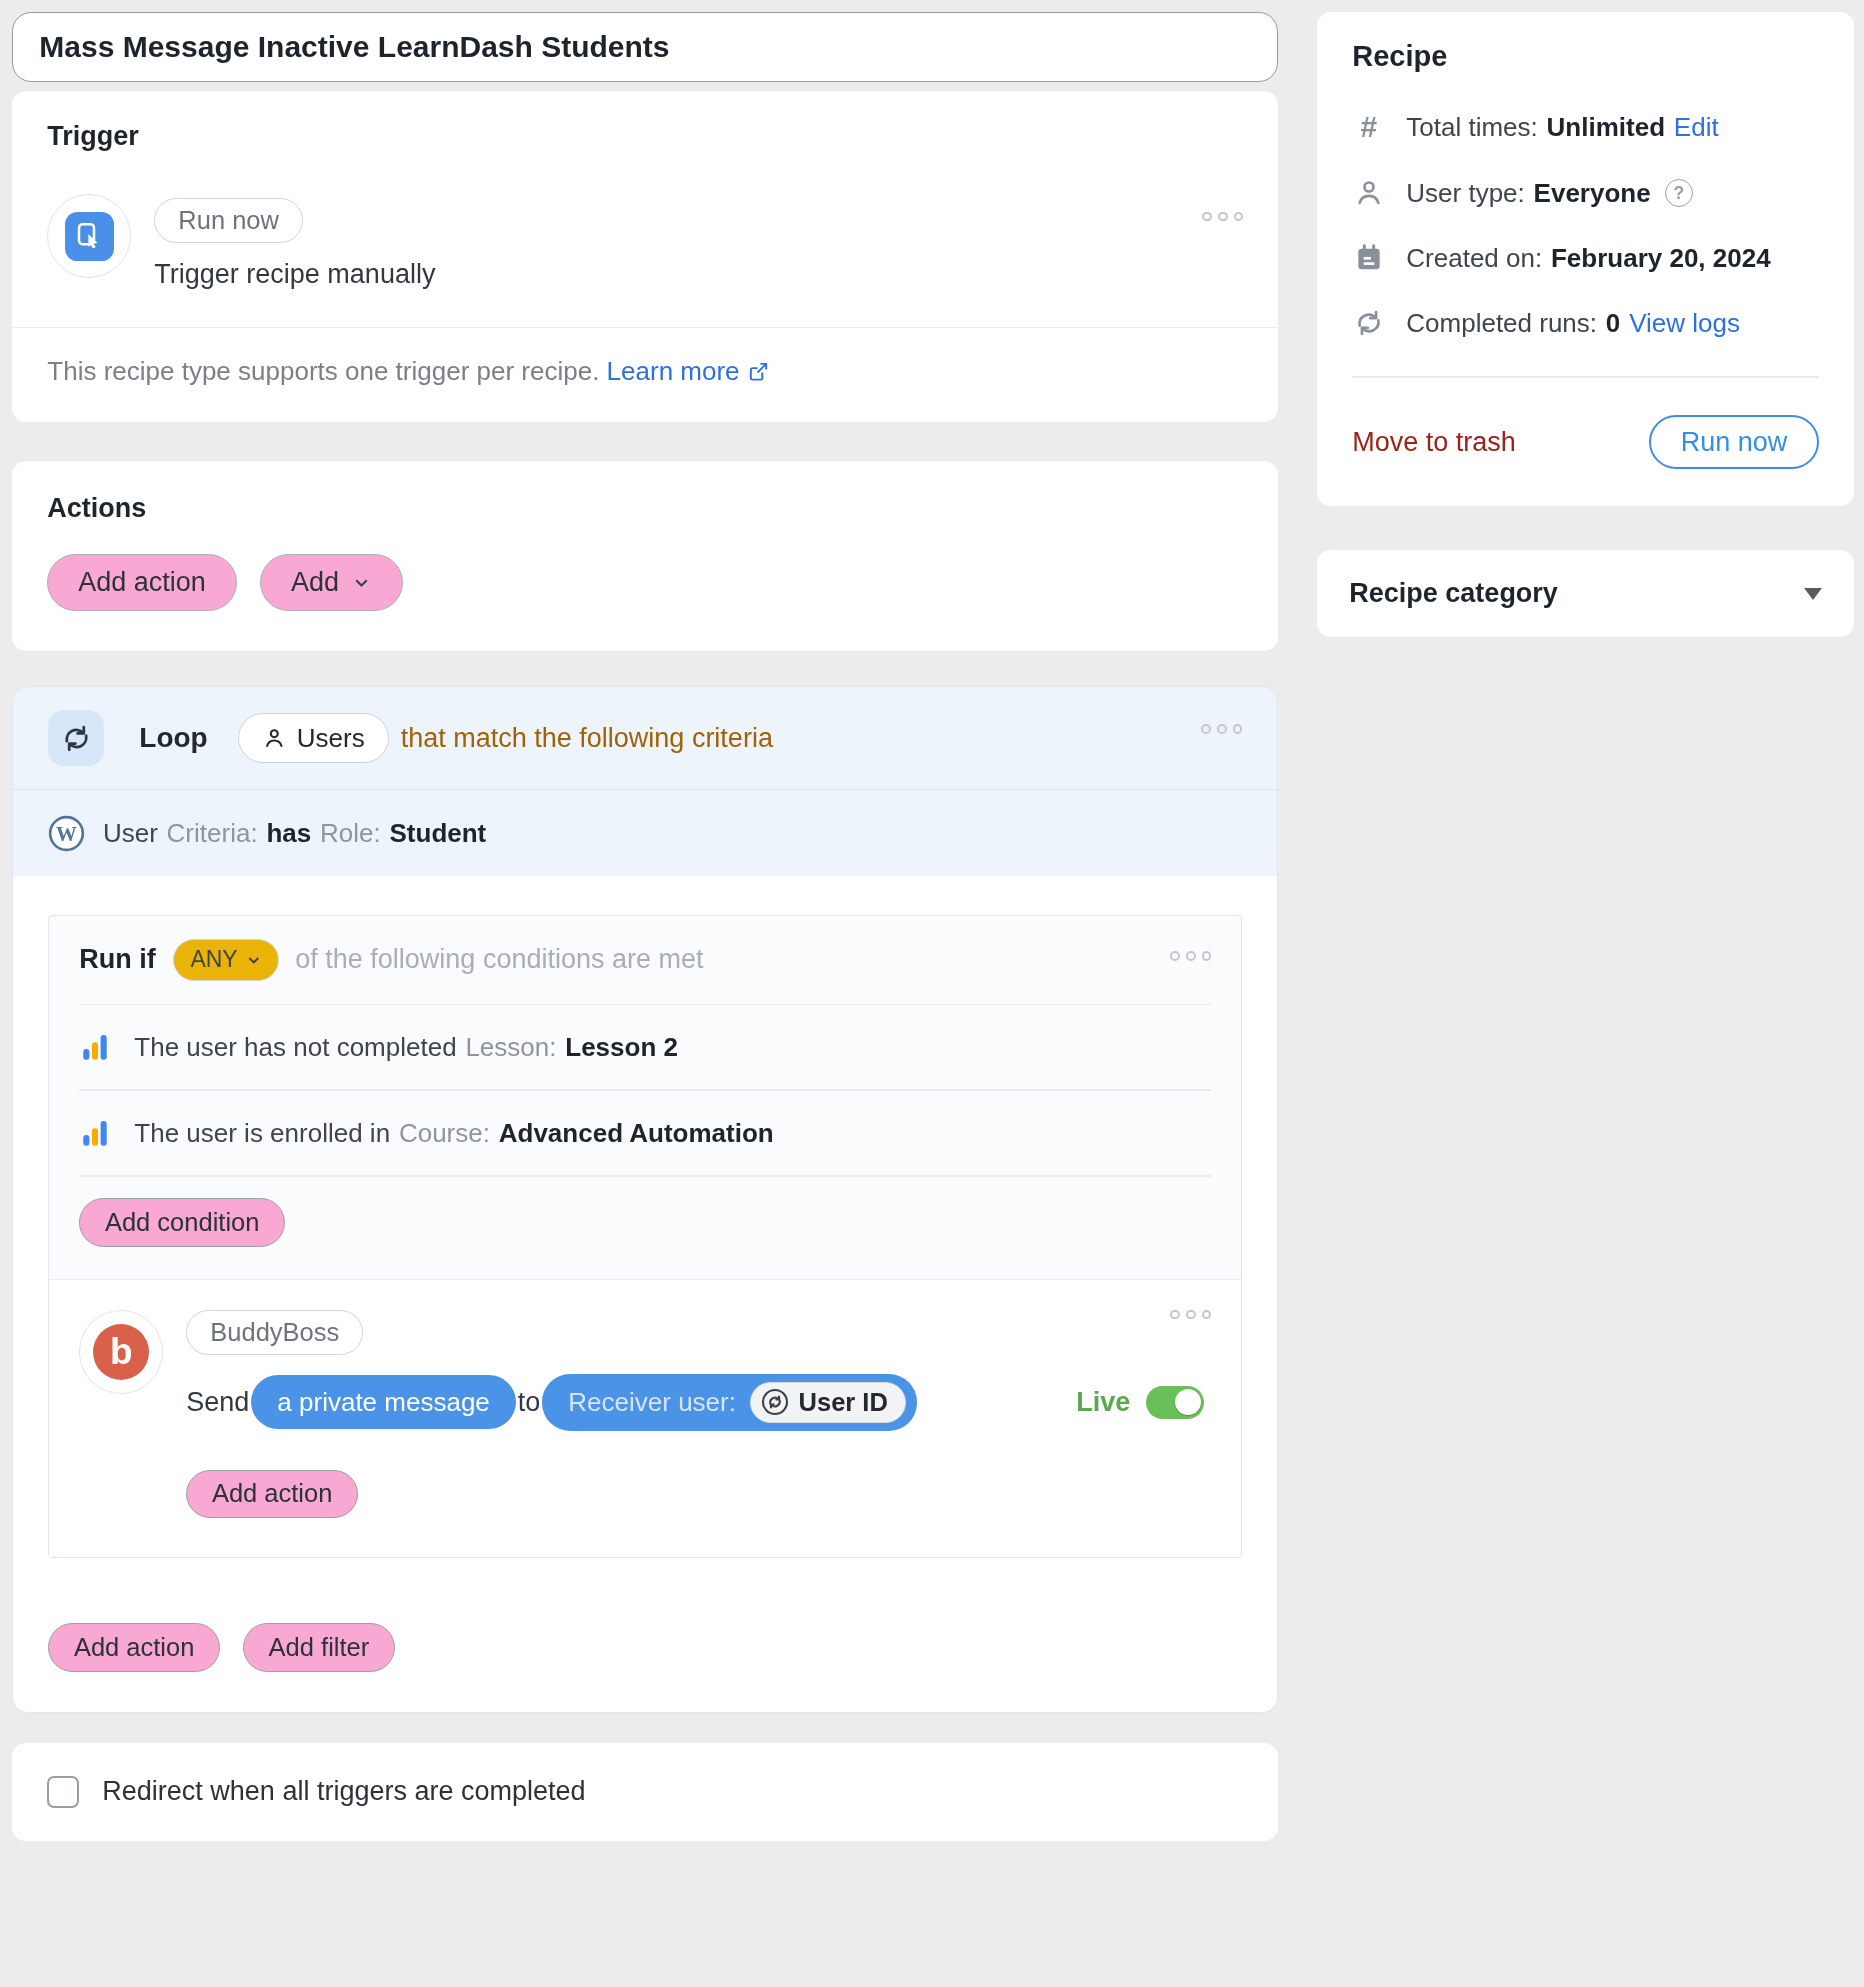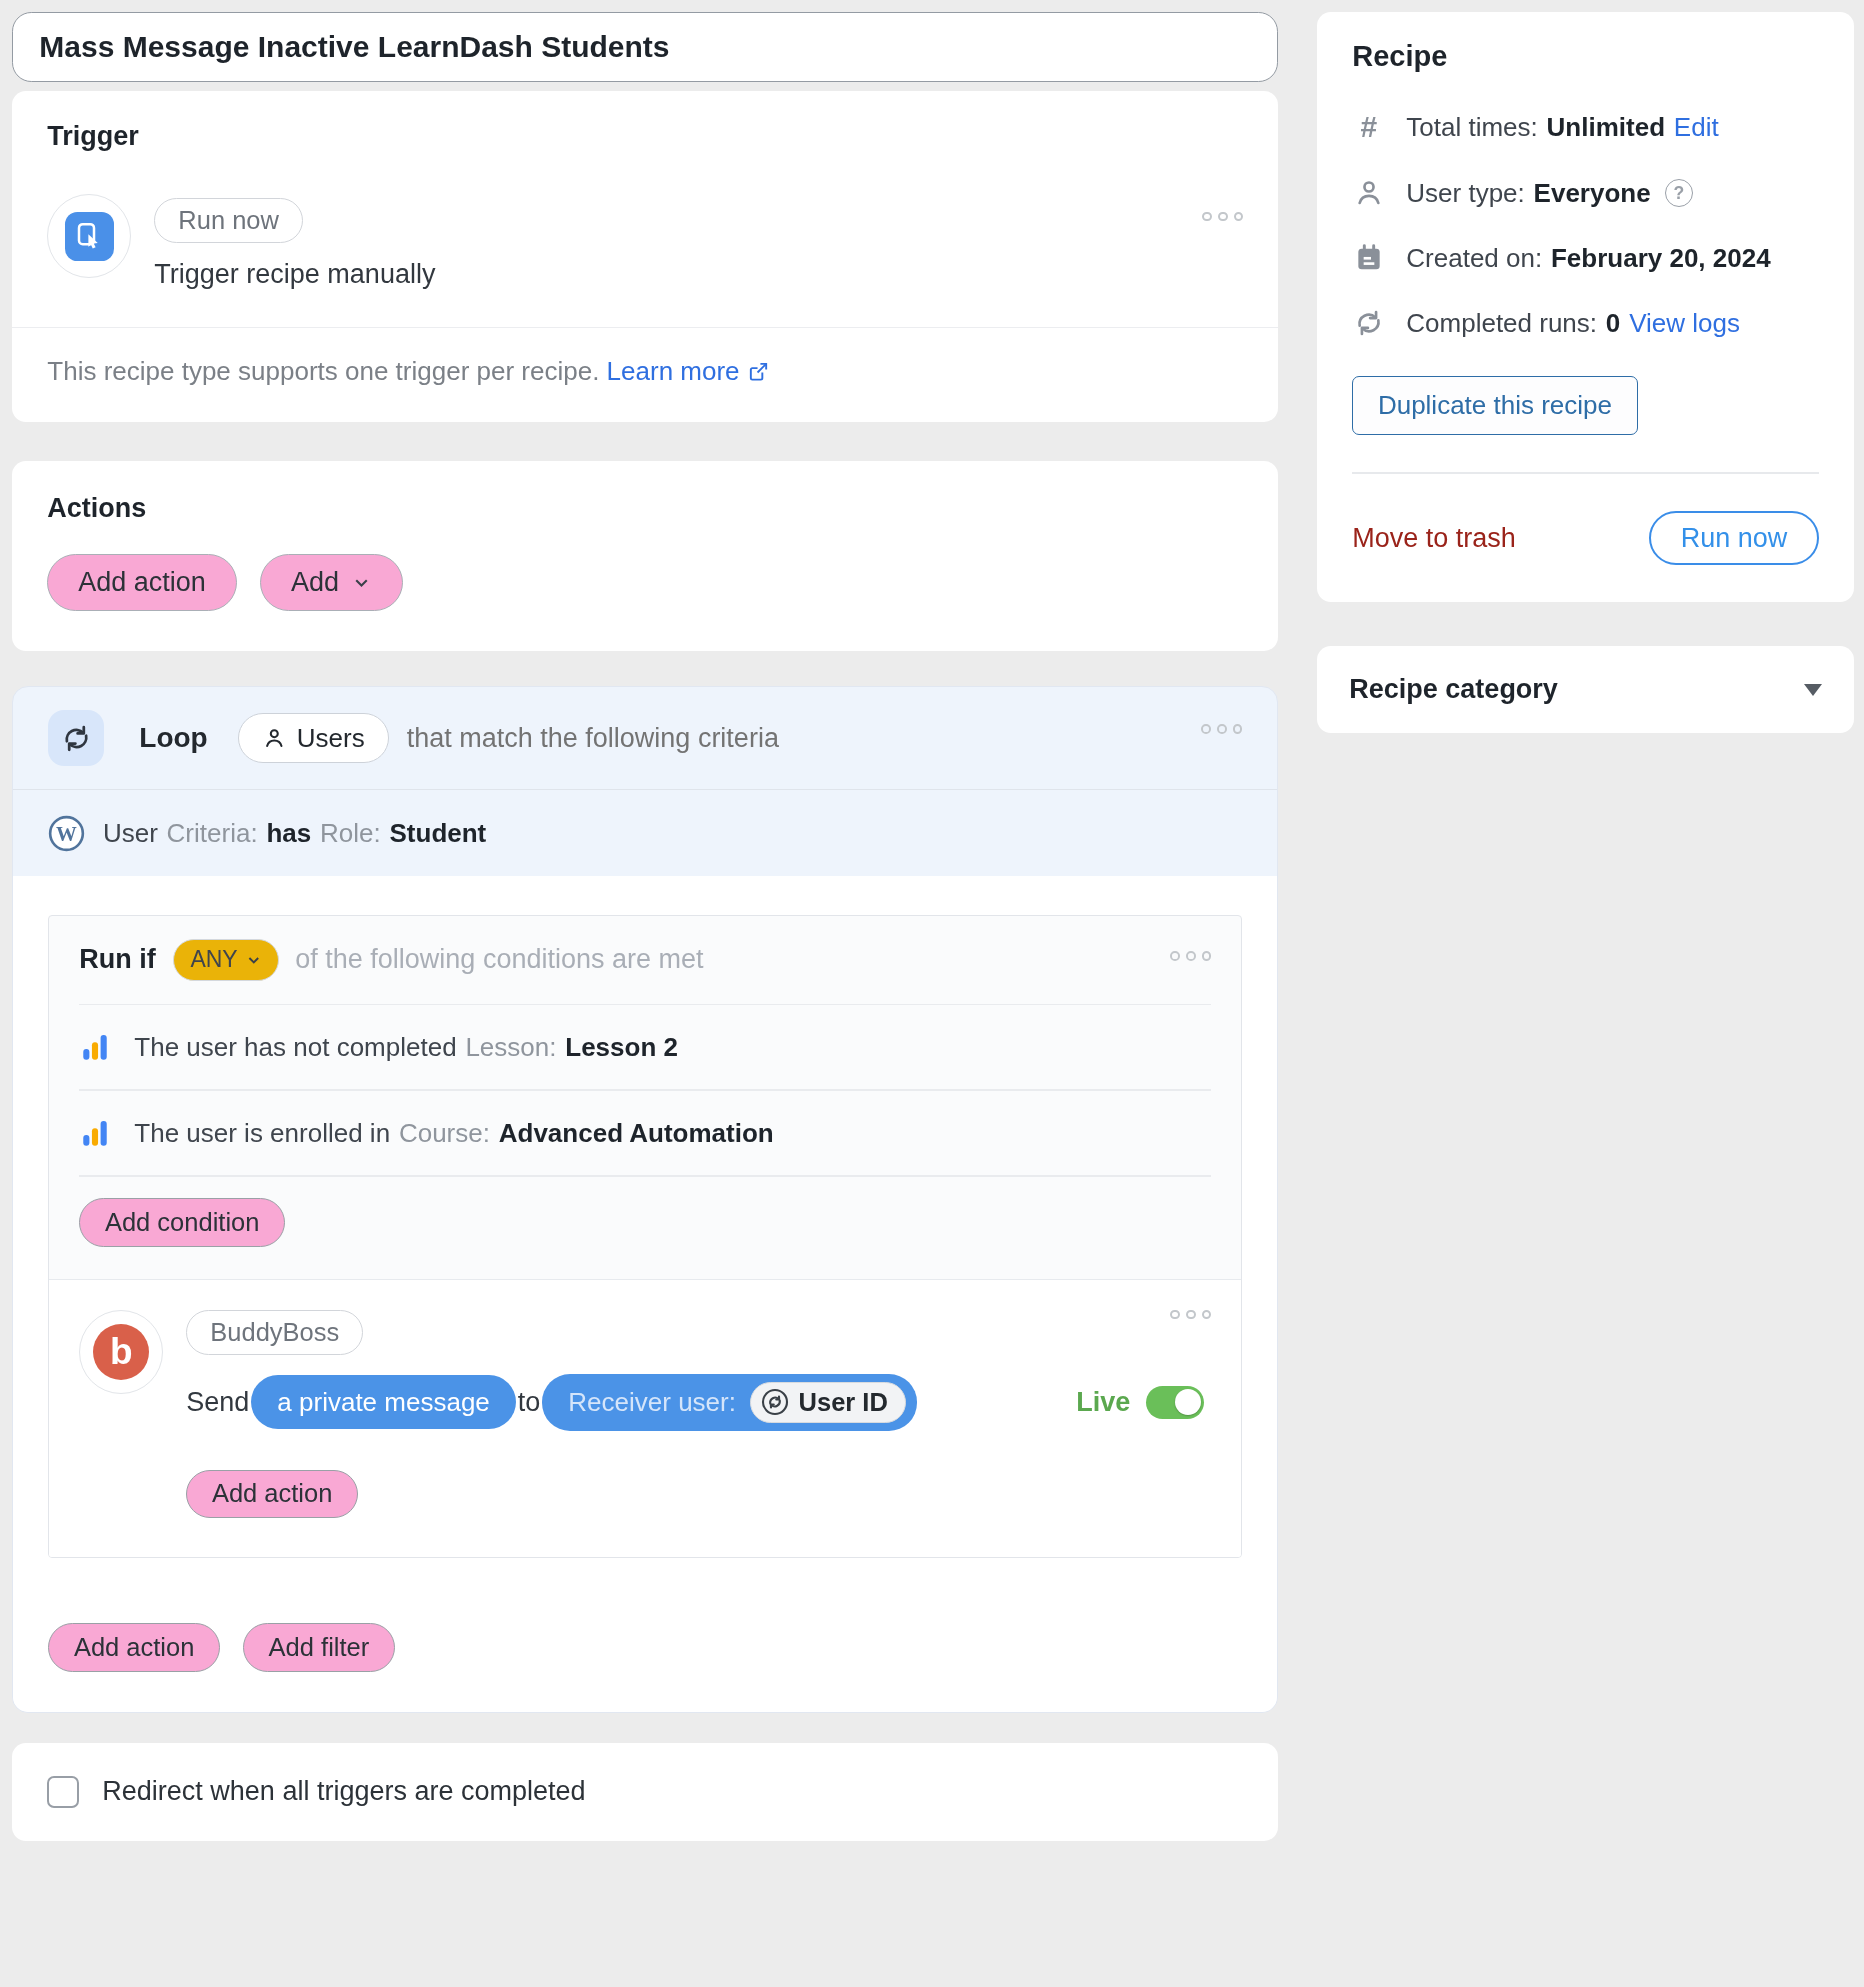--- a/index.html
+++ b/index.html
@@ -79,21 +79,21 @@
   .loop-icon-sq {
     width:56px; height:56px; border-radius:16px; background:#d8e6fa;
     display:flex; align-items:center; justify-content:center; color:#2f3640; flex:none;
   }
   .loop-label { margin-left:35px; font-size:28px; font-weight:bold; color:#23282e; }
   .subject-pill {
     margin-left:30px; display:inline-flex; align-items:center; gap:10.5px;
     background:#fff; border:1.8px solid #cdd2d9; border-radius:30px;
     padding:8.8px 23px; font-size:26px; color:#23282e; cursor:pointer;
   }
-  .loop-hint { margin-left:18px; font-size:27px; color:#737373; }
+  .loop-hint { margin-left:12px; font-size:27px; color:#a16207; }
 
   .loop-row { border-top:1.8px solid #dfe4eb; padding:24.6px 35px; display:flex; align-items:center; gap:17.6px; }
   .sentence { font-size:26px; color:#3f454d; display:flex; align-items:center; gap:8.8px; flex-wrap:wrap; }
   .t-gray { color:#8f959d; }
   .t-bold { font-weight:bold; color:#1e242b; }
   .loop-filter-row { border-top:1.8px solid #dfe4eb; padding:23px 35px 32px; }
 
   .loop-body { background:#fff; padding:39px 35px 40px; }
 
   
@@ -484,21 +484,20 @@
           </span>
           <span class="meta-text">
             <span>Completed runs:</span>
             <span class="t-bold">0</span>
             <a class="link" href="#">View logs</a>
           </span>
         </div>
 
       </div>
 
-      <button class="duplicate-btn">Duplicate this recipe</button>
 
       <div class="side-divider"></div>
 
       <div class="recipe-footer">
         <a class="trash-link" href="#">Move to trash</a>
         <button class="runnow-btn">Run now</button>
       </div>
     </div>
 
     <div class="panel collapse-panel">

